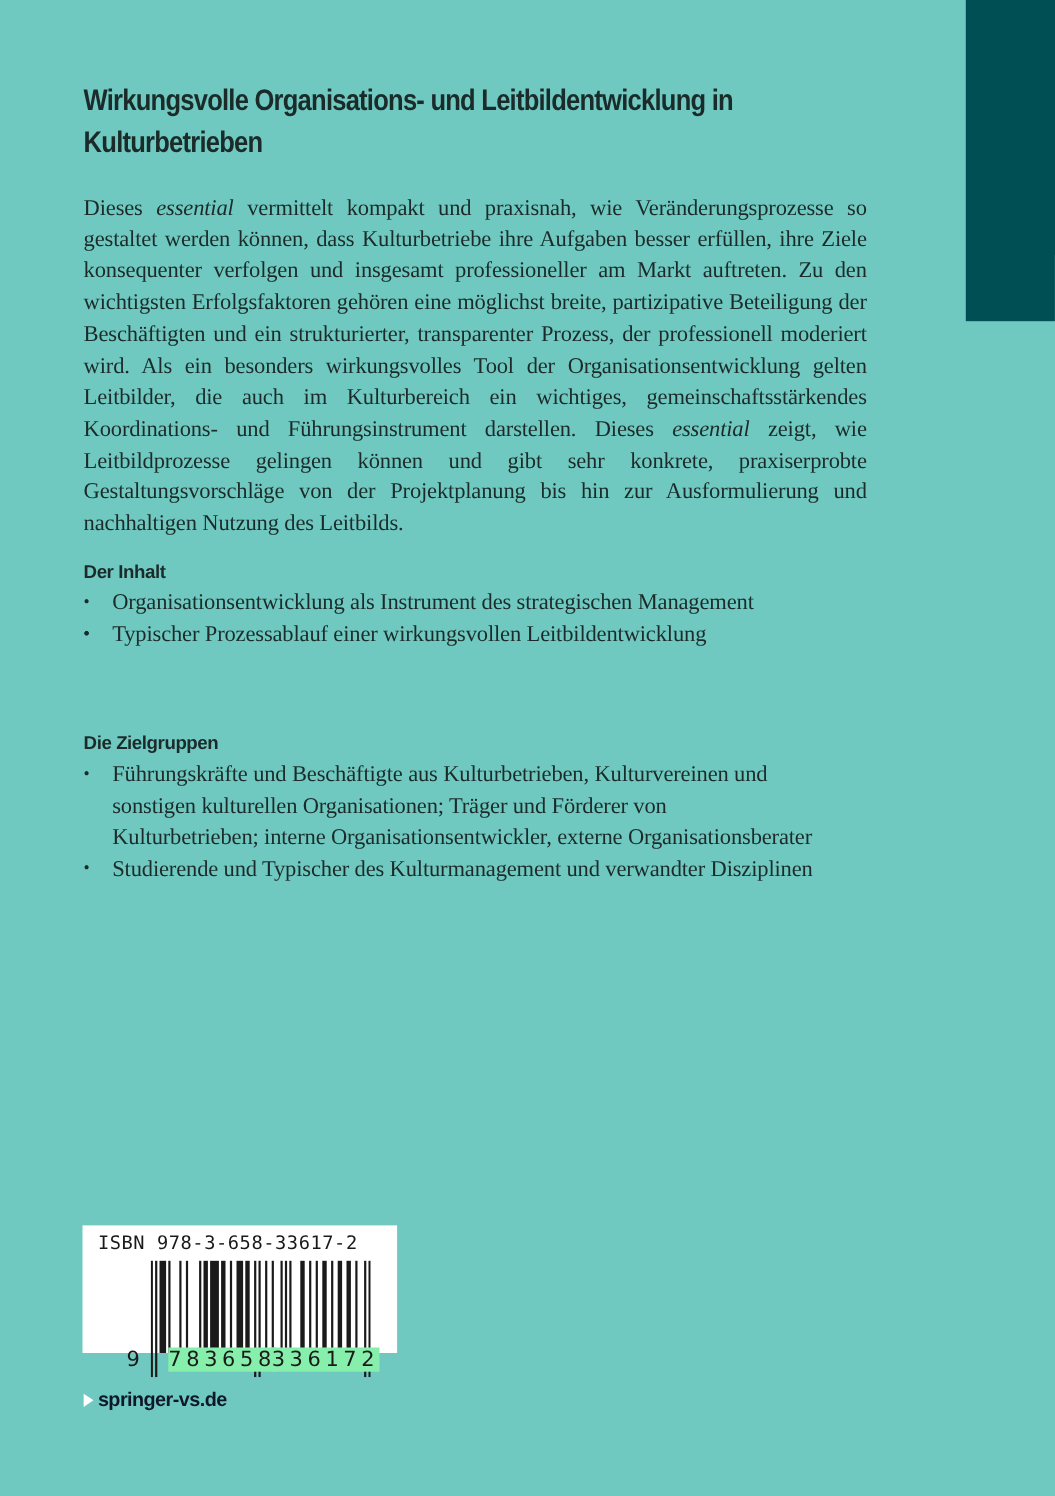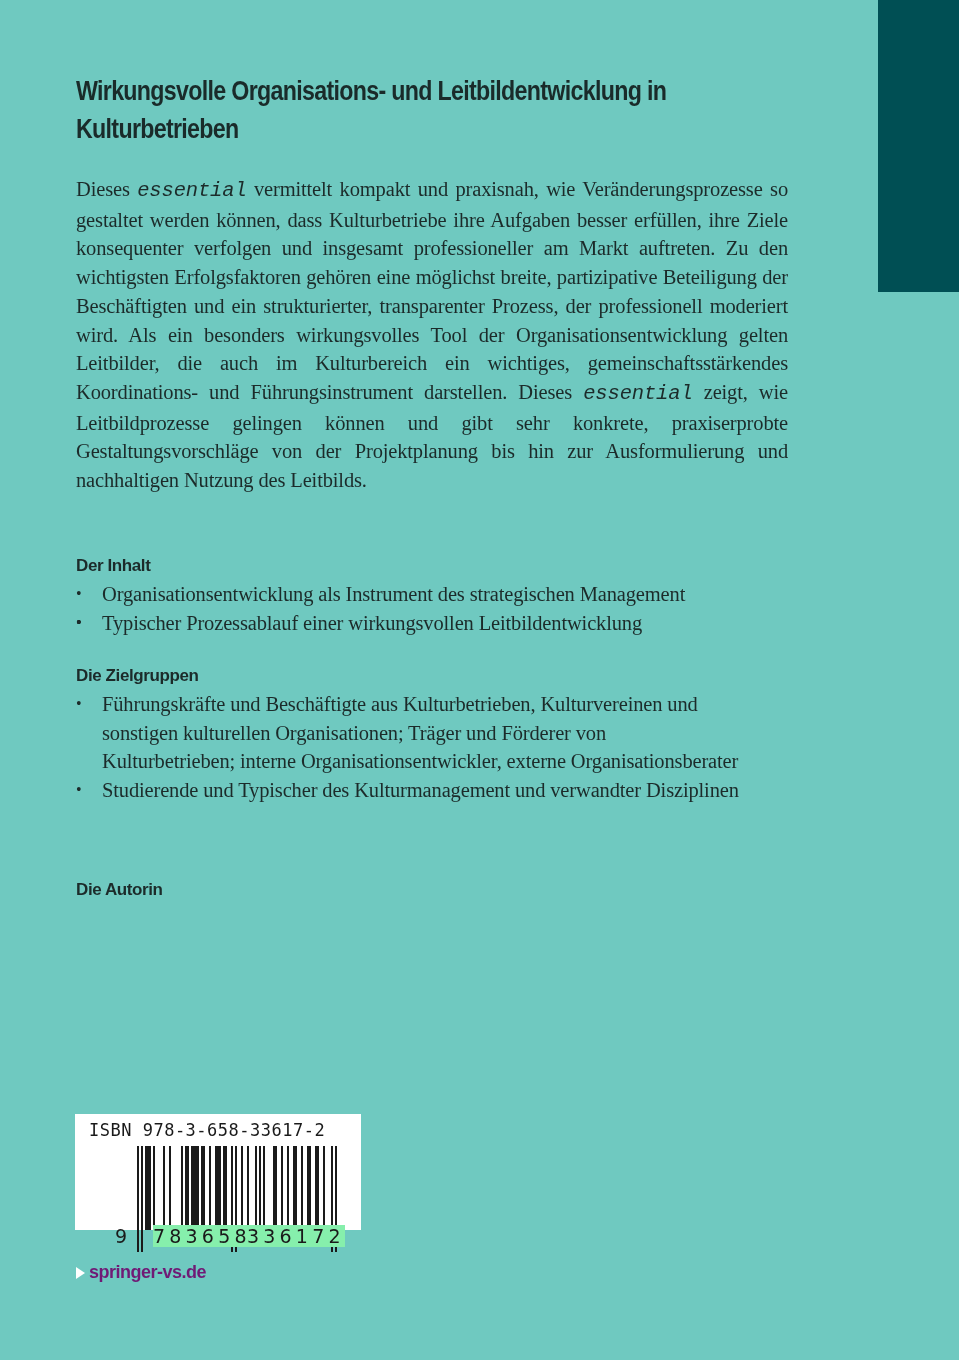--- a/index.html
+++ b/index.html
@@ -31,21 +31,21 @@
   .body-text {
     position: absolute; left: 76px; top: 175px;
     width: 712px;
     font-family: "Liberation Serif", serif;
     font-size: 20.5px;
     line-height: 28.7px;
     text-align: justify;
     letter-spacing: -0.15px;
   }
   .body-text p { margin: 0; }
-  .body-text em { font-style: italic; font-family: Liberation Mono, monospace; }
+  .body-text em { font-style: italic; }
   .section-head {
     font-family: "Liberation Sans", sans-serif;
     font-weight: bold;
     font-size: 17px;
     letter-spacing: -0.4px;
     line-height: 28px;
     margin: 0;
   }
   .section { position: absolute; left: 76px; width: 720px; }
   .section ul {
@@ -103,21 +103,21 @@
     line-height: 22px;
   }
   .digit-lead { left: 40px; background: transparent; }
   .digit-left { left: 78px; letter-spacing: 4.2px; }
   .digit-right { left: 172px; letter-spacing: 4.2px; }
   .publisher-link {
     position: absolute; left: 76px; top: 1262px;
     font-family: "Liberation Sans", sans-serif;
     font-weight: bold;
     font-size: 18px;
-    color: #701a75;
+    color: #0f172a;
     letter-spacing: -0.5px;
     display: flex; align-items: center; gap: 4px;
     text-decoration: none;
   }
   .publisher-link .arrow {
     width: 0; height: 0;
     border-top: 6px solid transparent;
     border-bottom: 6px solid transparent;
     border-left: 9px solid #ffffff;
     display: inline-block;
@@ -127,40 +127,39 @@
 <body>
 
 <div class="accent-block"></div>
 
 <div class="title">Wirkungsvolle Organisations- und Leitbildentwicklung in Kulturbetrieben</div>
 
 <div class="body-text">
   <p><span>Dieses </span><em>essential</em><span> vermittelt kompakt und praxisnah, wie Veränderungsprozesse so gestaltet werden können, dass Kulturbetriebe ihre Aufgaben besser erfüllen, ihre Ziele konsequenter verfolgen und insgesamt professioneller am Markt auftreten. Zu den wichtigsten Erfolgsfaktoren gehören eine möglichst breite, partizipative Beteiligung der Beschäftigten und ein strukturierter, transparenter Prozess, der professionell moderiert wird. Als ein besonders wirkungsvolles Tool der Organisationsentwicklung gelten Leitbilder, die auch im Kulturbereich ein wichtiges, gemeinschaftsstärkendes Koordinations- und Führungsinstrument darstellen. Dieses </span><em>essential</em><span> zeigt, wie Leitbildprozesse gelingen können und gibt sehr konkrete, praxiserprobte Gestaltungsvorschläge von der Projektplanung bis hin zur Ausformulierung und nachhaltigen Nutzung des Leitbilds.</span></p>
 </div>
 
-<div class="section" style="top:506px;margin-top:46px;">
+<div class="section" style="top:506px;">
   <h3 class="section-head">Der Inhalt</h3>
   <ul>
     <li><span class="bullet">•</span><span>Organisationsentwicklung als Instrument des strategischen Management</span></li>
     <li><span class="bullet">•</span></li>
     <li><span class="bullet">•</span></li>
     <li><span class="bullet">•</span><span>Typischer Prozessablauf einer wirkungsvollen Leitbildentwicklung</span></li>
   </ul>
 </div>
 
 <div class="section" style="top:662px; width:680px;">
   <h3 class="section-head">Die Zielgruppen</h3>
   <ul>
     <li style="width:640px;"><span class="bullet">•</span><span>Führungskräfte und Beschäftigte aus Kulturbetrieben, Kulturverei­nen und sonstigen kulturellen Organisationen; Träger und Förderer von Kulturbetrieben; interne Organisationsentwickler, externe Organisationsberater</span></li>
     <li style="width:660px;"><span class="bullet">•</span><span>Studierende und Typischer des Kulturmanagement und verwandter Disziplinen</span></li>
   </ul>
 </div>
 
 <div class="section" style="top:876px;">
-  <h3 class="section-head">Die Autorin</h3>
 </div>
 
 <div class="barcode-box">
   <div class="isbn-text">ISBN 978-3-658-33617-2</div>
   <svg class="bars" viewBox="0 0 200 106" preserveAspectRatio="none">
     <g fill="#1a1a1a">
       <rect x="0" y="0" width="2" height="106"></rect>
       <rect x="4" y="0" width="2" height="106"></rect>
       <rect x="8" y="0" width="6" height="84"></rect>
       <rect x="16" y="0" width="2" height="84"></rect>

